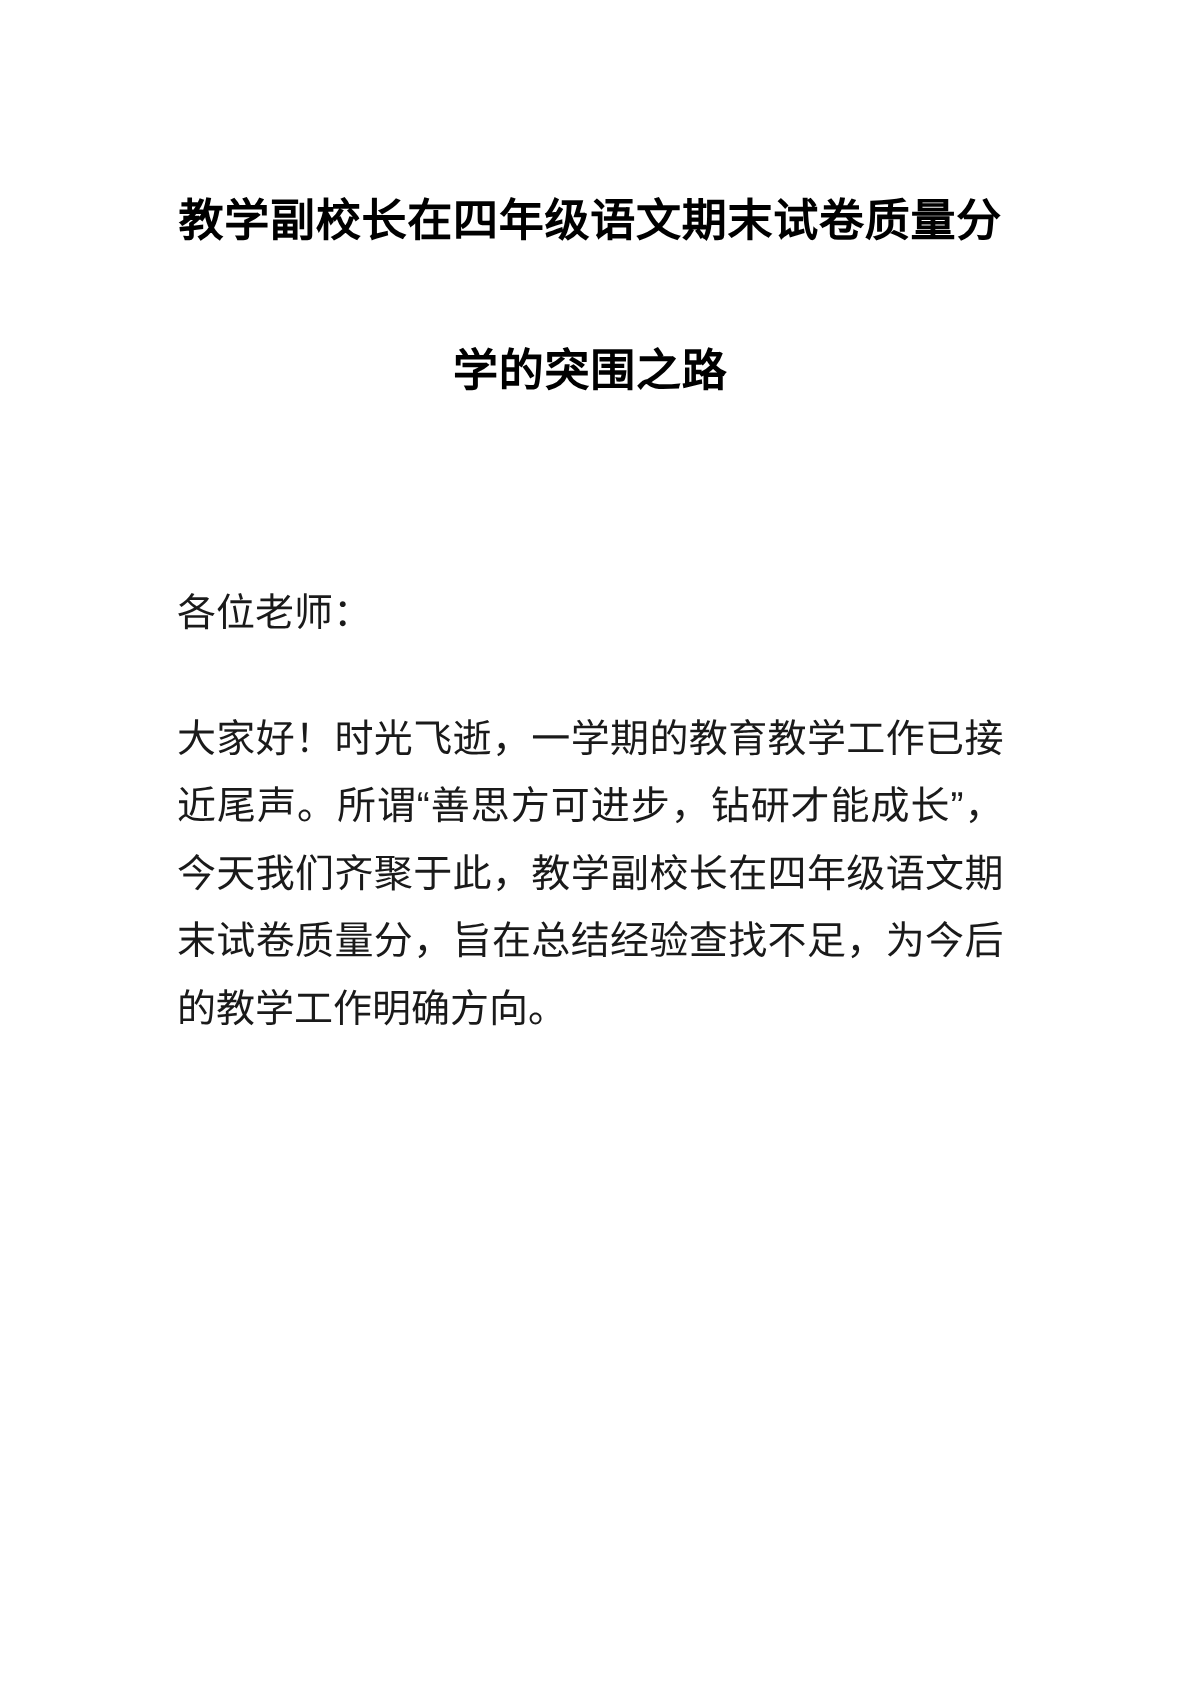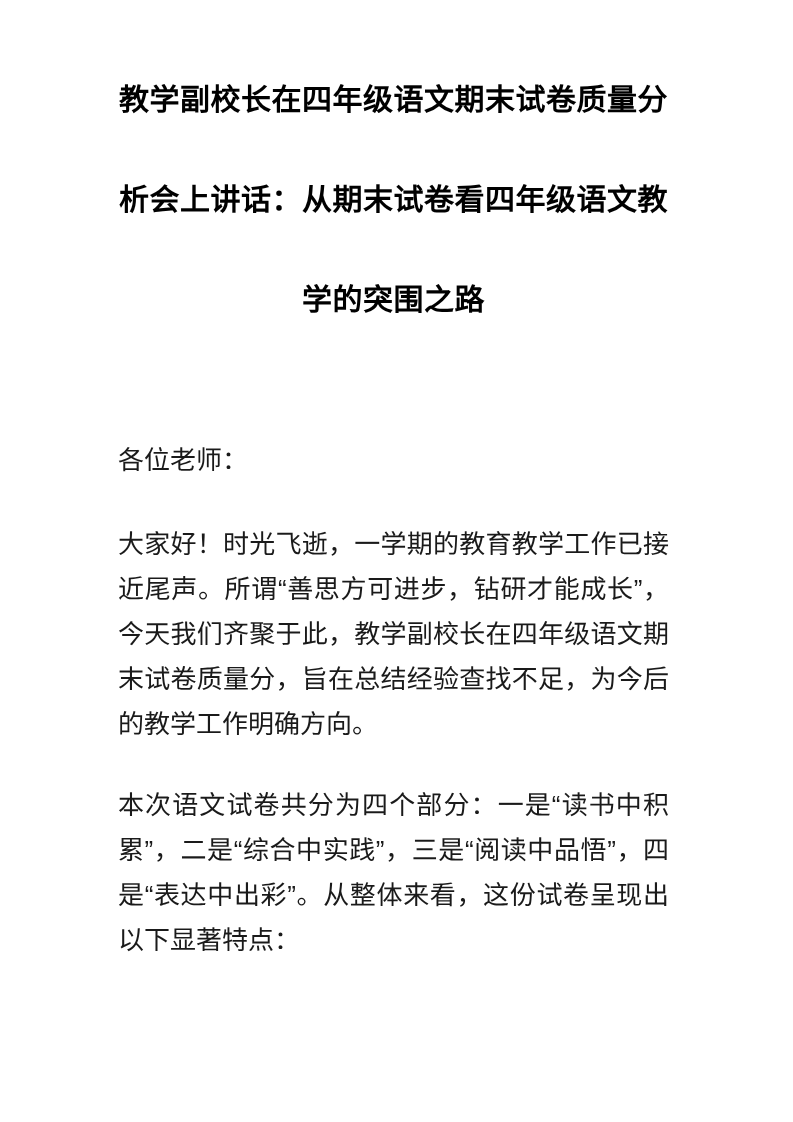--- a/index.html
+++ b/index.html
@@ -7,21 +7,21 @@
     padding: 0;
     background: #ffffff;
   }
   .page {
     position: relative;
     width: 793px;
     height: 1084px;
     margin: 0 auto;
     background: #ffffff;
     box-sizing: border-box;
-    padding: 50px 124px 0 118px;
+    padding: 98px 124px 0 118px;
     font-family: "Liberation Sans", "DejaVu Sans", sans-serif;
     color: #1a1a1a;
     overflow: hidden;
   }
   .doc-title {
     text-align: center;
     font-size: 30px;
     font-weight: 700;
     line-height: 100px;
     color: #000000;
@@ -46,26 +46,24 @@
     margin-bottom: 0;
   }
 </style>
 </head>
 <body>
 
 <div class="page">
 
   <header class="doc-title">
     <div>教学副校长在四年级语文期末试卷质量分</div>
-    <div>析会上讲话：从期末试卷看四年级语文教</div>
     <div>学的突围之路</div>
   </header>
 
   <section class="doc-body">
     <p class="salutation">各位老师：</p>
 
     <p>大家好！时光飞逝，一学期的教育教学工作已接近尾声。所谓“善思方可进步，钻研才能成长”，今天我们齐聚于此，教学副校长在四年级语文期末试卷质量分，旨在总结经验查找不足，为今后的教学工作明确方向。</p>
 
 
-    <p>本次语文试卷共分为四个部分：一是“读书中积累”，二是“综合中实践”，三是“阅读中品悟”，四是“表达中出彩”。从整体来看，这份试卷呈现出以下显著特点：</p>
   </section>
 
 </div>
 
 </body></html>

